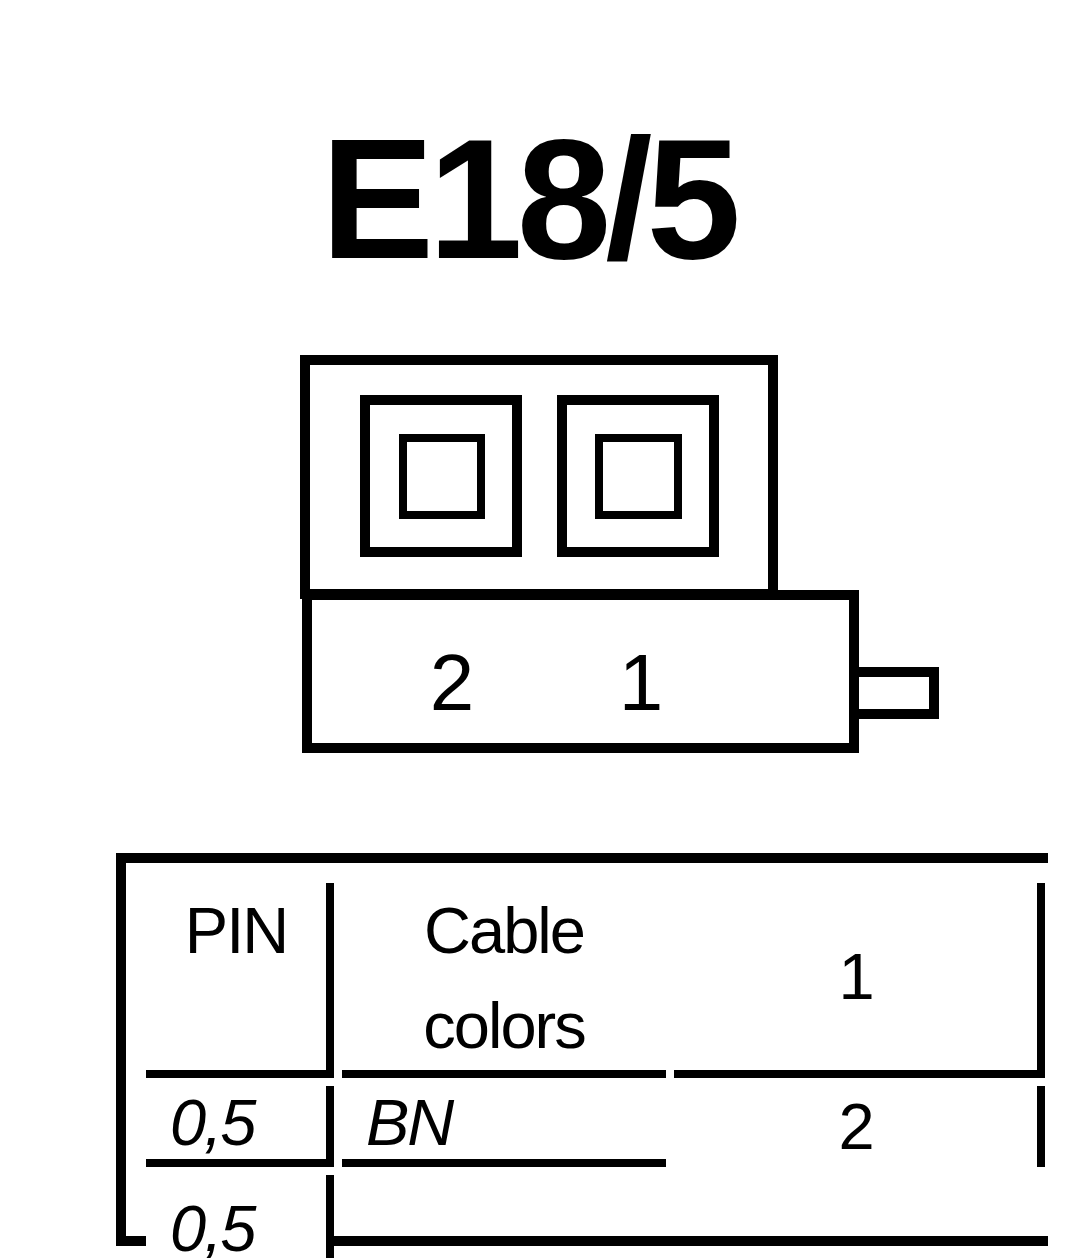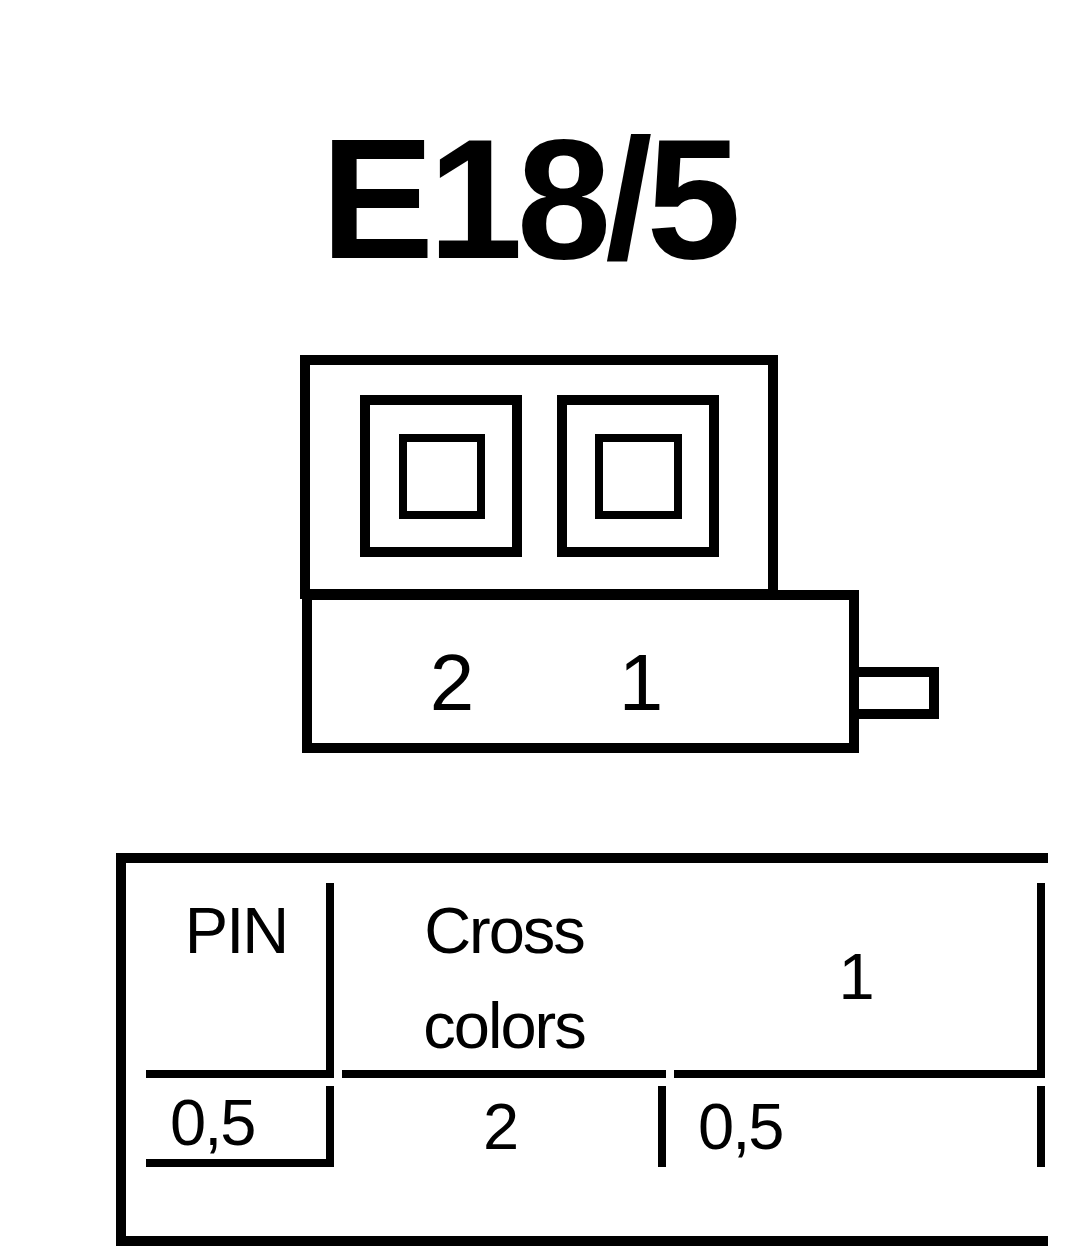--- a/index.html
+++ b/index.html
@@ -80,21 +80,21 @@
   .head {
     text-align: center;
     line-height: 95px;
     padding-top: 0;
   }
   .data {
     display: flex;
     align-items: center;
   }
   .data.center { justify-content: center; }
-  .data.left { padding-left: 24px; }
+  .data.left { padding-left: 24px; font-style: italic; }
 </style>
 </head>
 <body>
 
 <div class="page">
 
   <div class="title">E18/5</div>
 
   <div class="diagram">
     <div class="box housing"></div>
@@ -104,22 +104,23 @@
     <div class="box terminal terminal-1"></div>
     <div class="box side-tab"></div>
     <div class="box base"></div>
     <div class="pin-num pin-num-2">2</div>
     <div class="pin-num pin-num-1">1</div>
   </div>
 
   <div class="pin-table">
 
     <div class="cell head b-r b-b">PIN</div>
-    <div class="cell head b-b">Cross colors</div>
+    <div class="cell head b-b">Cable colors</div>
 
     <div class="cell data center b-r b-b">1</div>
     <div class="cell data left b-r b-b">0,5</div>
+    <div class="cell data left b-b">BN</div>
 
     <div class="cell data center b-r">2</div>
     <div class="cell data left b-r">0,5</div>
   </div>
 
 </div>
 
 </body></html>

